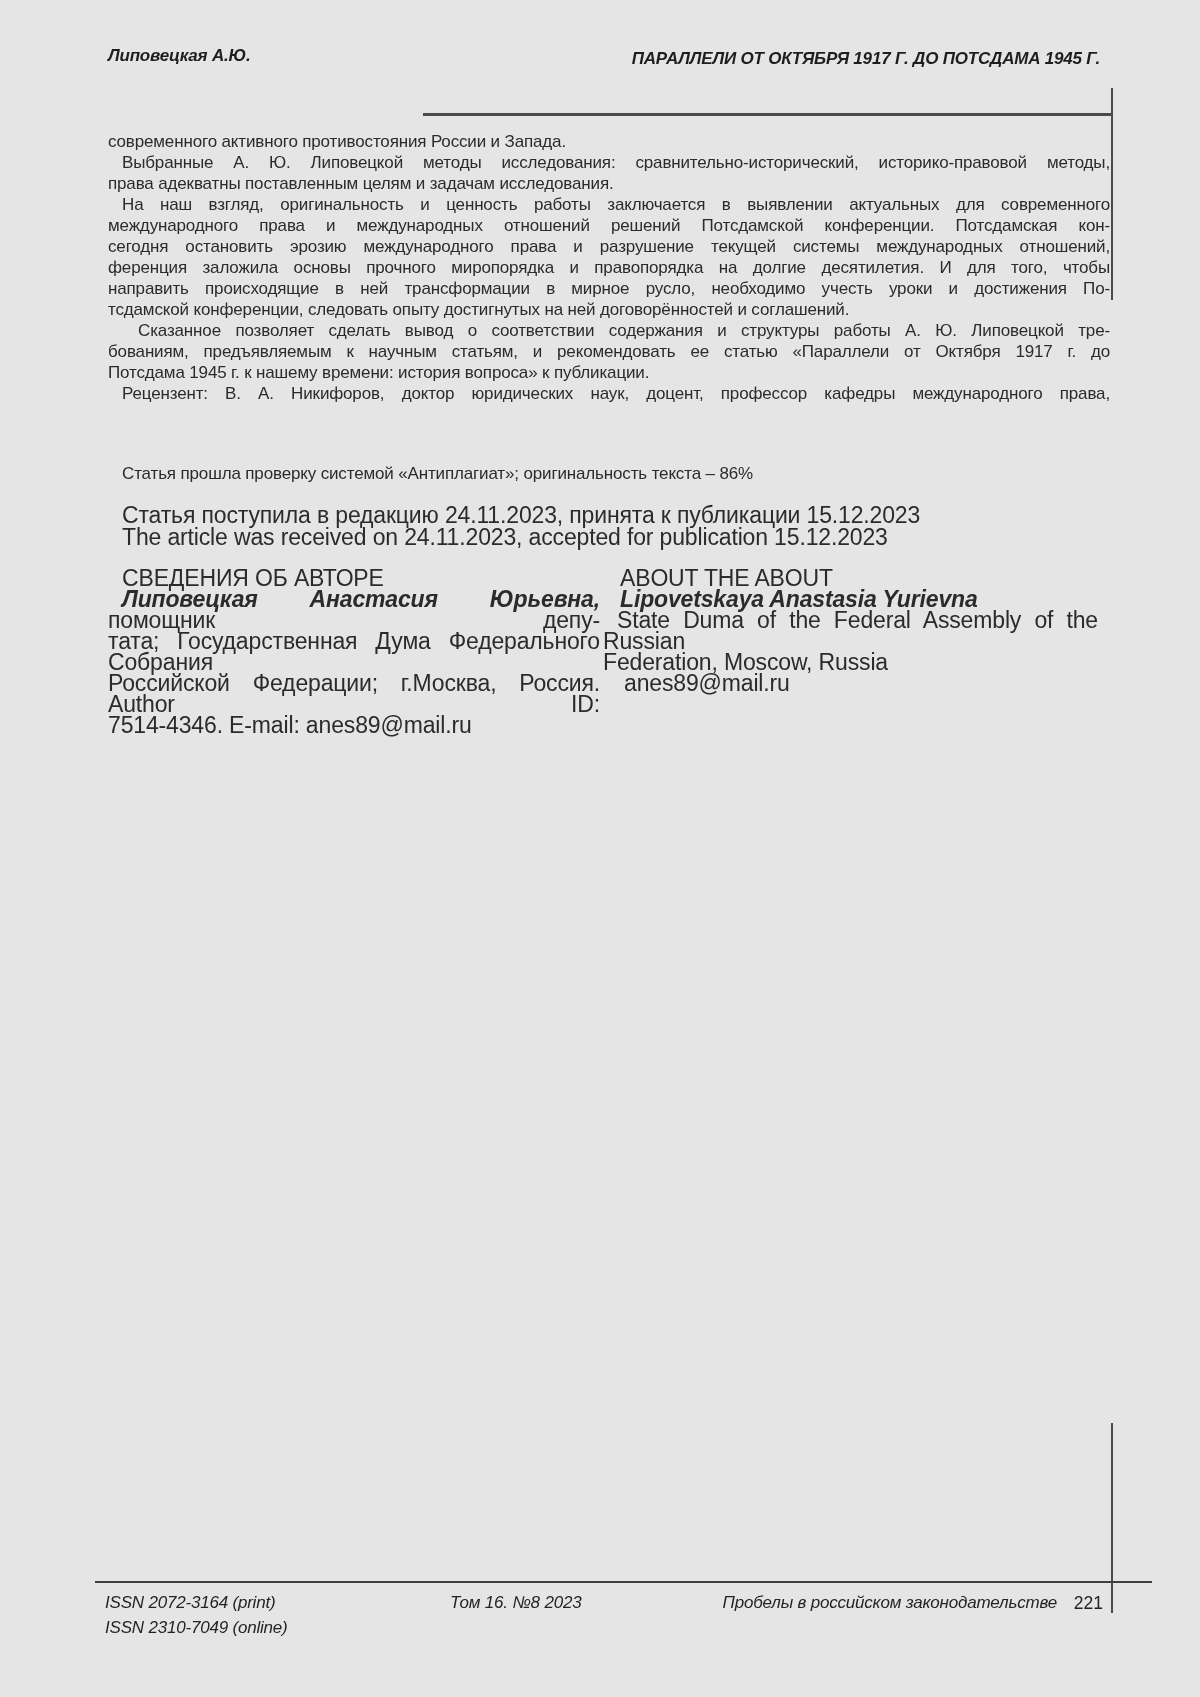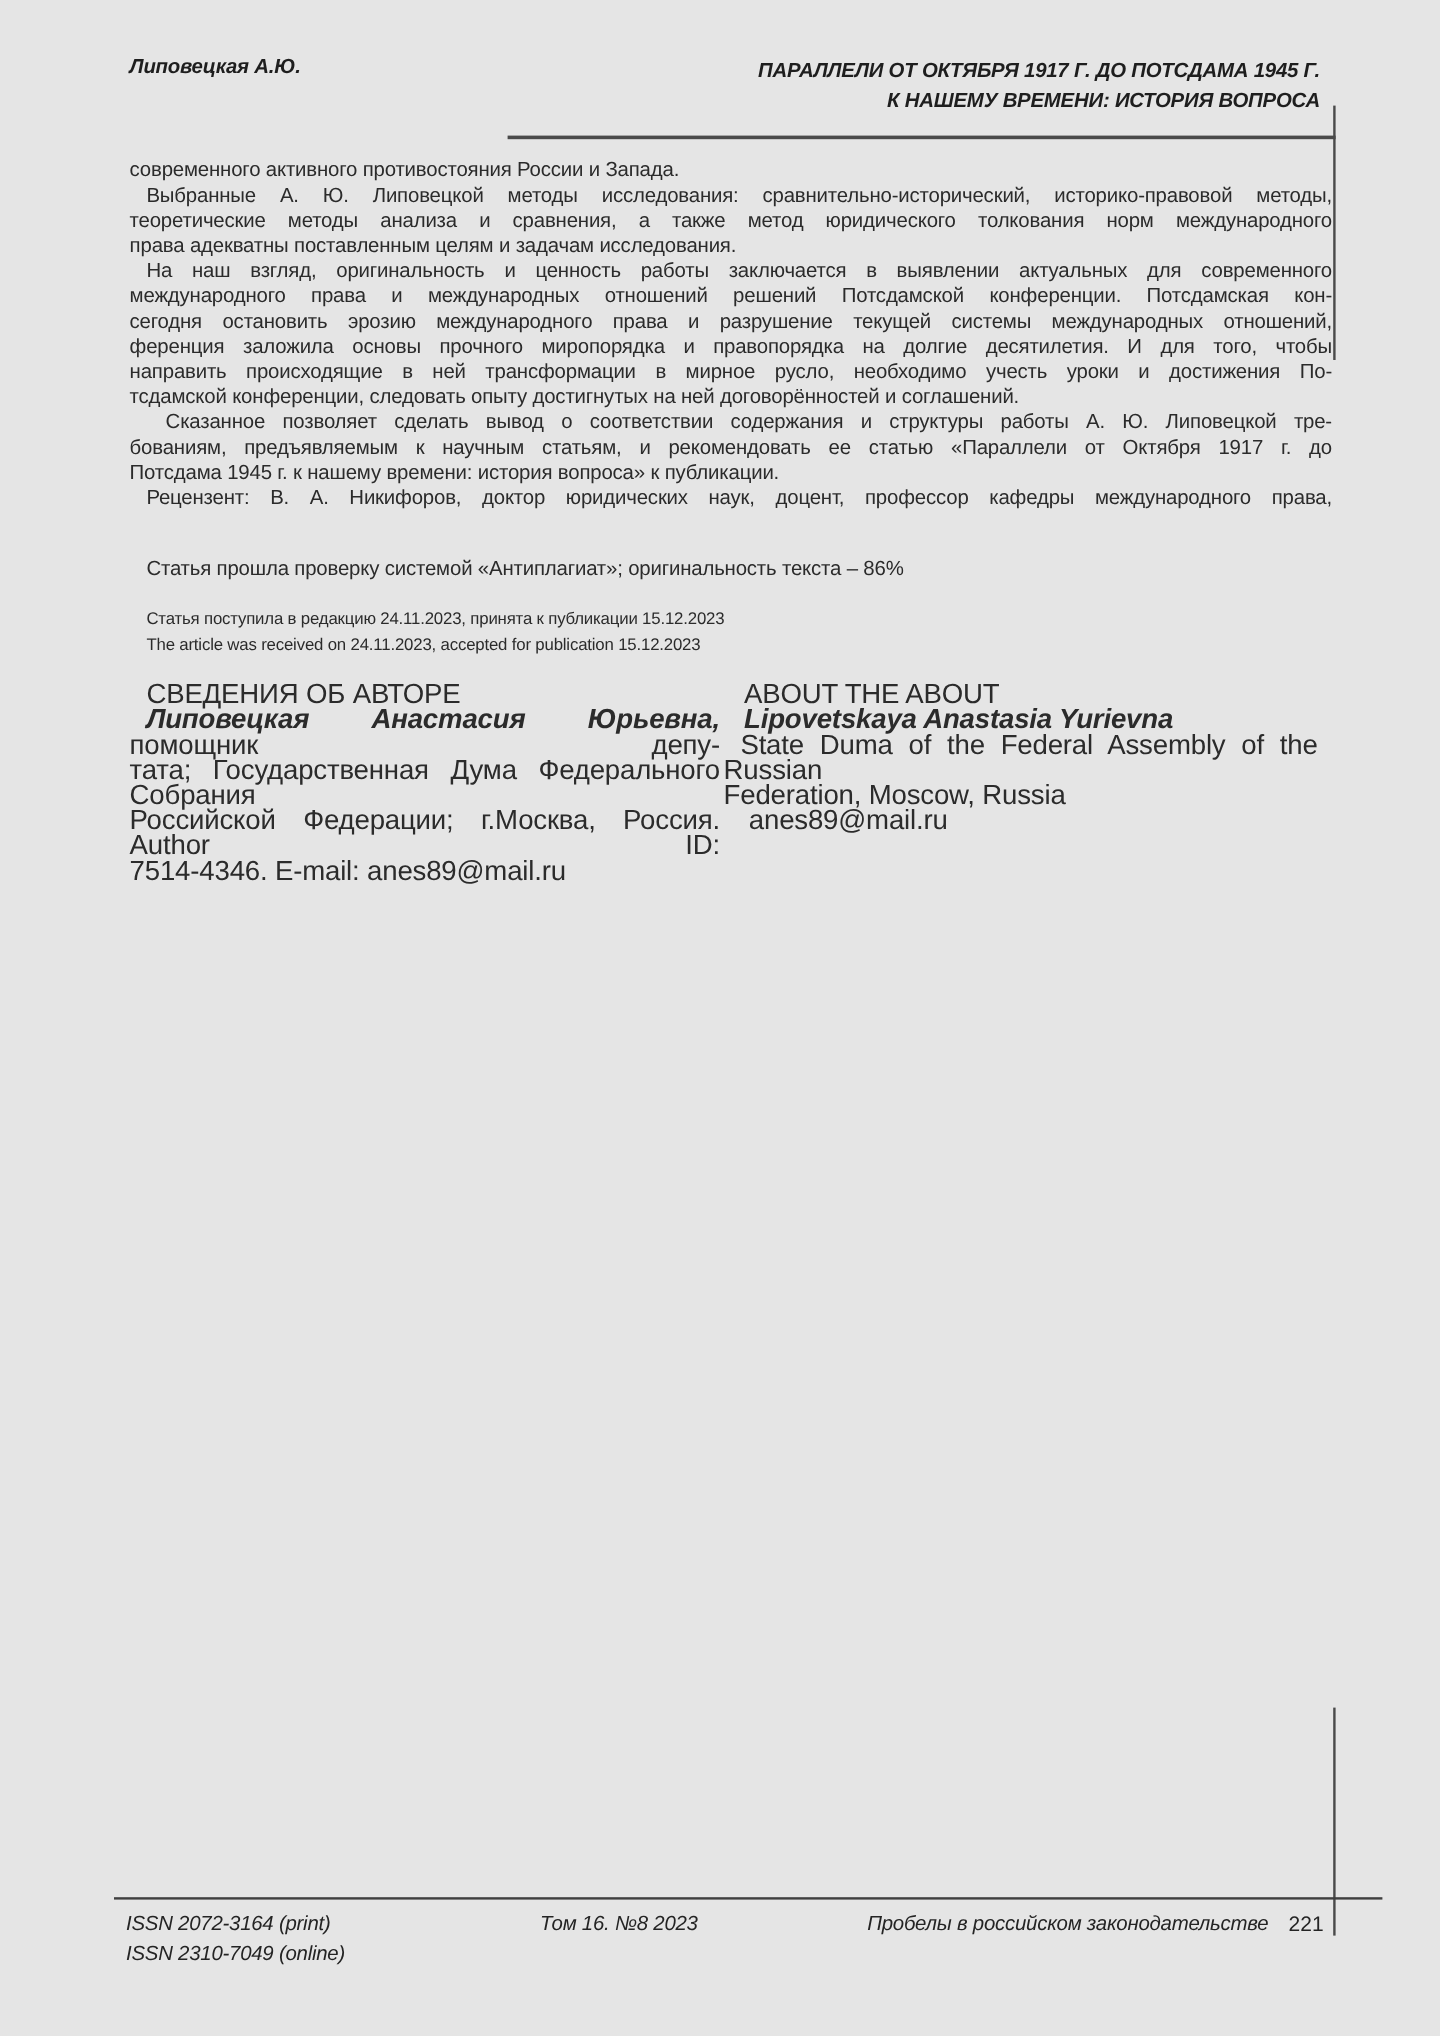--- a/index.html
+++ b/index.html
@@ -46,21 +46,21 @@
   .ind-none  { text-indent: 0; }
   .ind-small { text-indent: 14px; }
   .ind-large { text-indent: 30px; }
 
   .antiplagiat {
     position: absolute; left: 108px; top: 464px; width: 1002px;
     font-size: 17px; letter-spacing: -0.15px; text-indent: 14px;
   }
   .received {
     position: absolute; left: 108px; top: 505px; width: 1002px;
-    font-size: 14px; line-height: 21.5px; letter-spacing: -0.15px;
+    font-size: 23px; line-height: 21.5px; letter-spacing: -0.15px;
   }
   .received div { text-indent: 14px; }
 
   
   .authors {
     position: absolute; left: 108px; top: 568px; width: 1002px;
     display: flex; gap: 3px;
     font-size: 23px; line-height: 21px; letter-spacing: -0.15px;
   }
   .col-ru { width: 492px; }
@@ -84,33 +84,31 @@
   .ft-page  { position: absolute; right: 97px; top: 1593px; font-size: 17.5px; font-style: normal; color: #242424; }
 </style>
 </head>
 <body>
 
 <div class="page">
 
   <div class="hdr-author">Липовецкая А.Ю.</div>
   <div class="hdr-title">
     <div>ПАРАЛЛЕЛИ ОТ ОКТЯБРЯ 1917 Г. ДО ПОТСДАМА 1945 Г.</div>
-    <div>К НАШЕМУ ВРЕМЕНИ: ИСТОРИЯ ВОПРОСА</div>
   </div>
   <div class="hdr-rule"></div>
   <div class="vrule vrule-top"></div>
   <div class="vrule vrule-bottom"></div>
 
   <main class="body-text" id="bodyText">
       <div class="para">
         <div class="line ind-none">современного активного противостояния России и Запада.</div>
       </div>
       <div class="para">
         <div class="line just ind-small">Выбранные А. Ю. Липовецкой методы исследования: сравнительно-исторический, историко-правовой методы,</div>
-        <div class="line just">теоретические методы анализа и сравнения, а также метод юридического толкования норм международного</div>
         <div class="line">права адекватны поставленным целям и задачам исследования.</div>
       </div>
       <div class="para">
         <div class="line just ind-small">На наш взгляд, оригинальность и ценность работы заключается в выявлении актуальных для современного</div>
         <div class="line just">международного права и международных отношений решений Потсдамской конференции. Потсдамская кон-</div>
         <div class="line just">сегодня остановить эрозию международного права и разрушение текущей системы международных отношений,</div>
         <div class="line just">ференция заложила основы прочного миропорядка и правопорядка на долгие десятилетия. И для того, чтобы</div>
         <div class="line just">направить происходящие в ней трансформации в мирное русло, необходимо учесть уроки и достижения По-</div>
         <div class="line">тсдамской конференции, следовать опыту достигнутых на ней договорённостей и соглашений.</div>
       </div>

